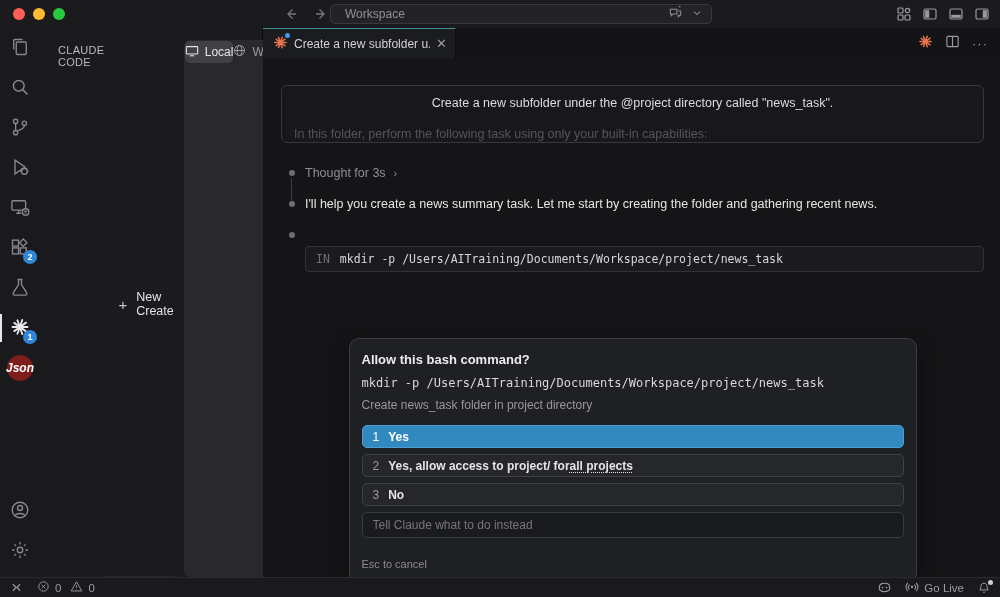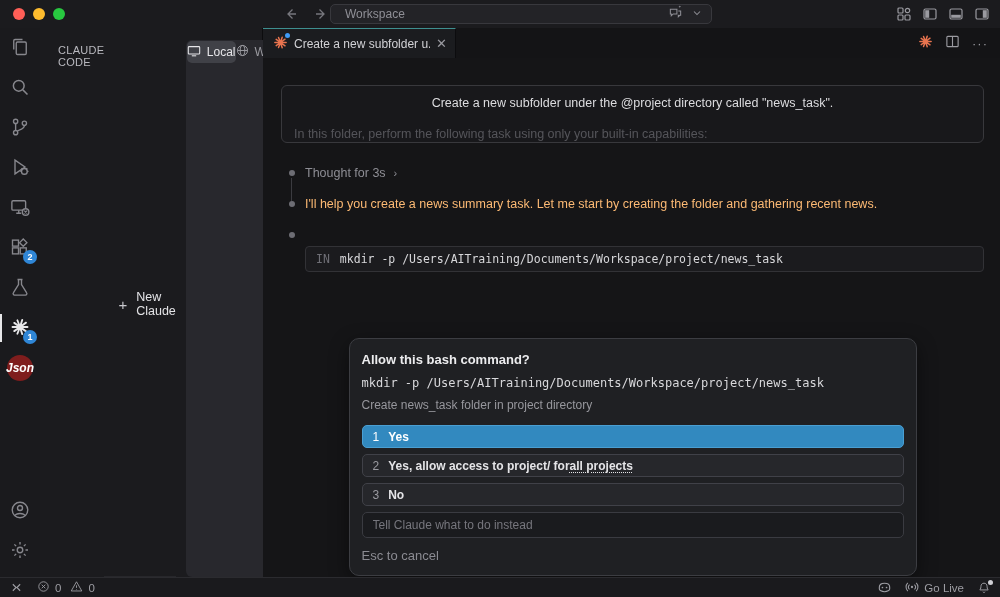--- a/index.html
+++ b/index.html
@@ -60,21 +60,21 @@
   .promptbox { height:58px; border:1px solid #38383c; background:#18181b; border-radius:6px; padding:10px 12px; overflow:hidden; }
   .promptbox .l1 { color:#dcdcdf; font-size:12.5px;text-align:center; }
   .promptbox .l2 { color:#86868d; opacity:.55; font-size:12.5px; margin-top:17px; }
 
   .msgs { margin-top:23px; position:relative; }
   .thread { position:absolute; left:10px; top:12px; width:1px; height:23px; background:#3b3b40; }
   .mrow { display:flex; align-items:flex-start; margin-bottom:17px; font-size:12.5px; }
   .bullet { width:6px; height:6px; border-radius:50%; background:#6d6d74; margin:4px 10px 0 8px; flex:none; }
   .thought { color:#8e8e95; cursor:pointer; }
   .thought .chev { margin-left:8px; font-size:11px; }
-  .reply { color:#fdba74;text-align:right; }
+  .reply { color:#e5e5e5;text-align:right; }
   .toolname { color:#e4e4e7; font-weight:bold; margin-right:8px; }
   .tooldesc { color:#9b9ba1; }
   .codebox { margin:8px 0 0 24px; height:26px; border:1px solid #323236; background:#1b1b1e; border-radius:4px; display:flex; align-items:center; gap:10px; padding:0 10px; font-family:"DejaVu Sans Mono","Liberation Mono",monospace; font-size:11.5px; }
   .codebox .inlabel { color:#6f6f76; }
   .codebox .cmd { color:#d7d7da; white-space:nowrap; }
 
   
   .dialog { width:568px; margin:66px auto 0; background:#1f2023; border:1px solid #3c3d42; border-radius:10px; padding:13px 12px 12px 12px; box-shadow:0 6px 20px rgba(0,0,0,.45); }
   .dtitle { font-size:13px; font-weight:bold; color:#ececee; }
   .dcmd { margin-top:9px; font-family:"DejaVu Sans Mono","Liberation Mono",monospace; font-size:12px; color:#d8d8db; }
@@ -82,21 +82,21 @@
   .opts { margin-top:13px; }
   .opt { height:23px; border:1px solid #404148; background:#26272b; border-radius:5px; display:flex; align-items:center; gap:9px; padding:0 10px; margin-bottom:6px; font-size:12px; cursor:pointer; }
   .opt .okey { color:#9b9ba1; }
   .opt .olabel { color:#e4e4e7; font-weight:bold; }
   .opt.selected { background:#3289bf; border-color:#4a9fd2; }
   .opt.selected .okey, .opt.selected .olabel { color:#fff; }
   .opt .ulabel { color:#e4e4e7; font-weight:bold; text-decoration:underline dotted; text-underline-offset:2px; }
   .dinput { margin-top:6px; }
   .dinput input { width:100%; height:26px; background:#1a1b1e; border:1px solid #3a3b41; border-radius:5px; color:#c9c9ce; font-size:12px; padding:8px 10px; outline:none; font-family:inherit; }
   .dinput input::placeholder { color:#76767d; }
-  .dhint { margin-top:10px; font-size:13px; color:#8b8b92; }
+  .dhint { margin-top:20px; font-size:11px; color:#8b8b92; }
 
   
   .statusbar { height:20px; background:#1a1a1d; border-top:1px solid #2b2b2f; display:flex; align-items:center; color:#9d9da3; font-size:11.5px; flex:none; padding:0 9px 0 10px; }
   .sbgroup { display:flex; align-items:center; gap:5px; cursor:pointer; }
   .sbleft { display:flex; align-items:center; gap:14px; }
   .sbright { margin-left:auto; display:flex; align-items:center; gap:13px; }
   svg { flex:none; }
   .belldot { position:relative; }
   .belldot::after { content:""; position:absolute; top:-1px; right:-2px; width:5px; height:5px; border-radius:50%; background:#cfcfd4; }
 </style>
@@ -240,21 +240,21 @@
               <circle cx="8" cy="8" r="2.2"></circle>
               <path d="M8 1.6v2M8 12.4v2M1.6 8h2M12.4 8h2M3.5 3.5l1.4 1.4M11.1 11.1l1.4 1.4M12.5 3.5l-1.4 1.4M4.9 11.1l-1.4 1.4"></path>
             </svg></span>
         </div>
     </div>
 
     <div class="sidebar">
       <div class="sbtitle">CLAUDE CODE</div>
       <div class="newsession">
         <span class="plus">+</span>
-        <span>New Claude</span>
+        <span>New Create</span>
       </div>
       <div class="seg">
         <div class="seghalf sel">
           <span><svg width="14" height="14" viewBox="0 0 16 16" fill="none" stroke="currentColor" stroke-width="1.2">
                 <rect x="1.5" y="3" width="13" height="8.5" rx="1"></rect>
                 <path d="M5.5 13.5h5"></path>
               </svg></span>
           <span>Local</span>
         </div>
         <div class="seghalf">

